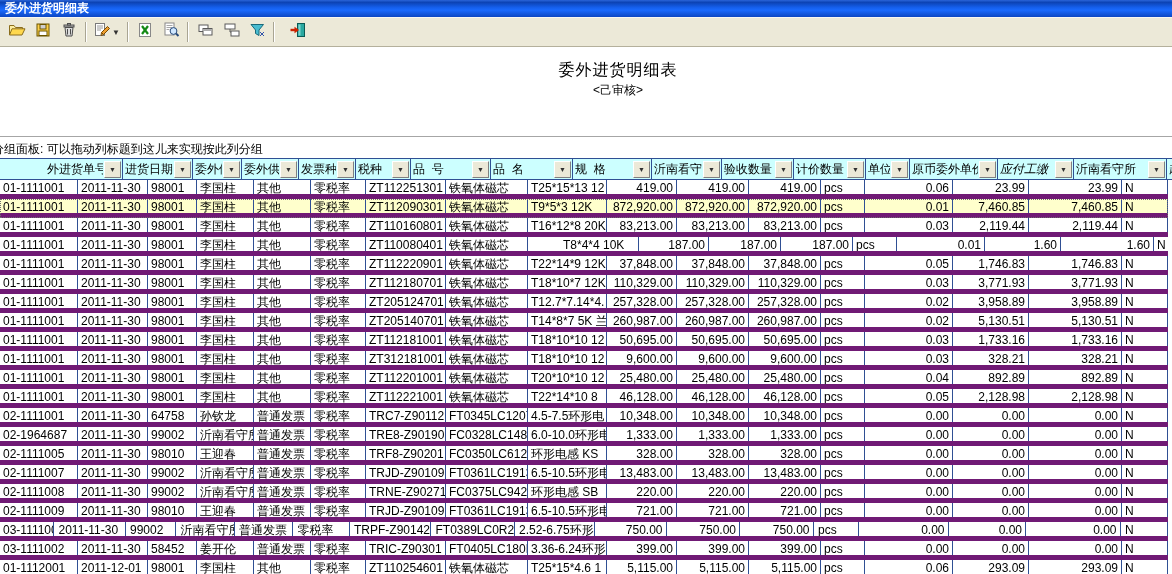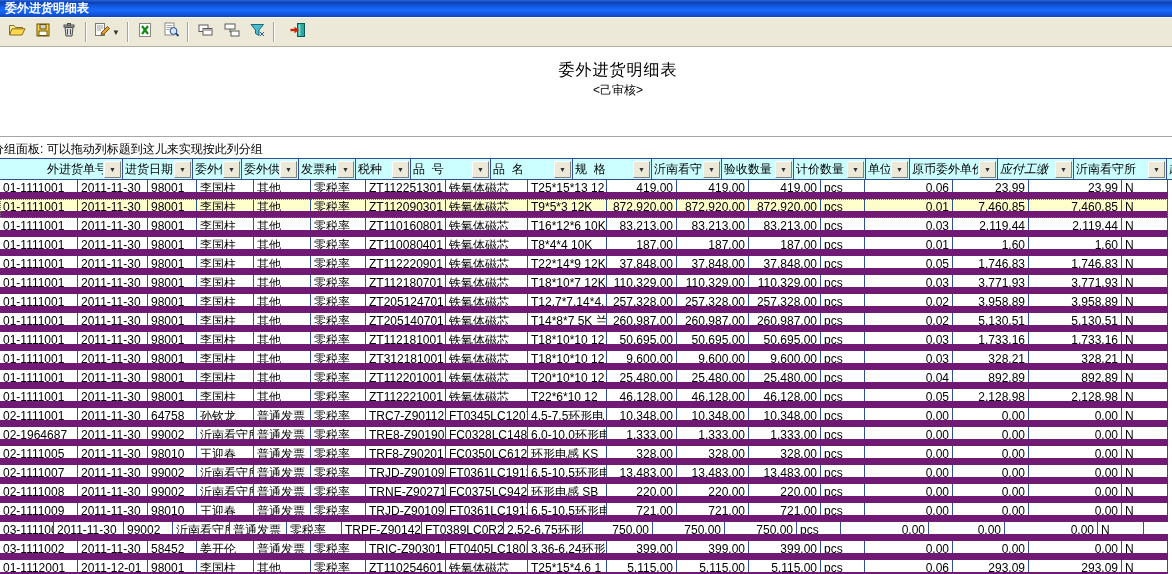--- a/index.html
+++ b/index.html
@@ -41,21 +41,21 @@
     box-sizing:border-box;border-right:1px solid #2f4f94;
     display:flex;align-items:center;gap:1px;
     padding:1px 1px 1px 2px;font-size:12px;overflow:hidden;flex:none;
   }
   .hlabel{flex:1;overflow:hidden;white-space:pre;}
   .hfilter{
     width:15px;height:15px;flex:none;background:#ece9d8;
     border:1px solid;border-color:#ffffff #808080 #808080 #ffffff;
     font-size:7px;color:#303030;display:flex;align-items:center;justify-content:center;
   }
-  .grid-row{display:flex;height:19px;border-bottom:7px solid #701a75;background:#fff;box-sizing:border-box;}
+  .grid-row{display:flex;height:19px;border-bottom:5px solid #701a75;background:#fff;box-sizing:border-box;justify-content:space-between;}
   .grid-row.selected{background:#ffffcc;outline:1px dotted #6e6e6e;outline-offset:-1px;}
   .cell{
     box-sizing:border-box;border-right:1px solid #2f4f94;
     font-size:12px;line-height:17px;white-space:pre;overflow:hidden;
     padding:0 3px;flex:none;
   }
   .cell.num{text-align:right;}
 </style>
 </head>
 <body>
@@ -281,40 +281,40 @@
     </div>
     <div class="grid-row" style="width: 1168px;">
       <div class="cell" style="width: 78px;">01-1111001</div>
       <div class="cell" style="width: 70px;">2011-11-30</div>
       <div class="cell" style="width: 49px;">98001</div>
       <div class="cell" style="width: 57px;">李国柱</div>
       <div class="cell" style="width: 57px;">其他</div>
       <div class="cell" style="width: 55px;">零税率</div>
       <div class="cell" style="width: 80px;">ZT110160801</div>
       <div class="cell" style="width: 82px;">铁氧体磁芯</div>
-      <div class="cell" style="width: 79px;">T16*12*6 10K</div>
+      <div class="cell" style="width: 79px;">T16*12*8 20K</div>
       <div class="cell num" style="width: 70px;">83,213.00</div>
       <div class="cell num" style="width: 72px;">83,213.00</div>
       <div class="cell num" style="width: 72px;">83,213.00</div>
       <div class="cell" style="width: 44px;">pcs</div>
       <div class="cell num" style="width: 88px;">0.03</div>
       <div class="cell num" style="width: 76px;">2,119.44</div>
       <div class="cell num" style="width: 93px;">2,119.44</div>
       <div class="cell" style="width: 46px;">N</div>
     </div>
     <div class="grid-row" style="width: 1168px;">
       <div class="cell" style="width: 78px;">01-1111001</div>
       <div class="cell" style="width: 70px;">2011-11-30</div>
       <div class="cell" style="width: 49px;">98001</div>
       <div class="cell" style="width: 57px;">李国柱</div>
       <div class="cell" style="width: 57px;">其他</div>
       <div class="cell" style="width: 55px;">零税率</div>
       <div class="cell" style="width: 80px;">ZT110080401</div>
       <div class="cell" style="width: 82px;">铁氧体磁芯</div>
-      <div class="cell" style="width: 79px;">T8*4*4 10K</div>
+      <div class="cell" style="width: 79px; margin-left: 32px;">T8*4*4 10K</div>
       <div class="cell num" style="width: 70px;">187.00</div>
       <div class="cell num" style="width: 72px;">187.00</div>
       <div class="cell num" style="width: 72px;">187.00</div>
       <div class="cell" style="width: 44px;">pcs</div>
       <div class="cell num" style="width: 88px;">0.01</div>
       <div class="cell num" style="width: 76px;">1.60</div>
       <div class="cell num" style="width: 93px;">1.60</div>
       <div class="cell" style="width: 46px;">N</div>
     </div>
     <div class="grid-row" style="width: 1168px;">
@@ -452,21 +452,21 @@
     </div>
     <div class="grid-row" style="width: 1168px;">
       <div class="cell" style="width: 78px;">01-1111001</div>
       <div class="cell" style="width: 70px;">2011-11-30</div>
       <div class="cell" style="width: 49px;">98001</div>
       <div class="cell" style="width: 57px;">李国柱</div>
       <div class="cell" style="width: 57px;">其他</div>
       <div class="cell" style="width: 55px;">零税率</div>
       <div class="cell" style="width: 80px;">ZT112221001</div>
       <div class="cell" style="width: 82px;">铁氧体磁芯</div>
-      <div class="cell" style="width: 79px;">T22*6*10 12</div>
+      <div class="cell" style="width: 79px;">T22*14*10 8</div>
       <div class="cell num" style="width: 70px;">46,128.00</div>
       <div class="cell num" style="width: 72px;">46,128.00</div>
       <div class="cell num" style="width: 72px;">46,128.00</div>
       <div class="cell" style="width: 44px;">pcs</div>
       <div class="cell num" style="width: 88px;">0.05</div>
       <div class="cell num" style="width: 76px;">2,128.98</div>
       <div class="cell num" style="width: 93px;">2,128.98</div>
       <div class="cell" style="width: 46px;">N</div>
     </div>
     <div class="grid-row" style="width: 1168px;">

